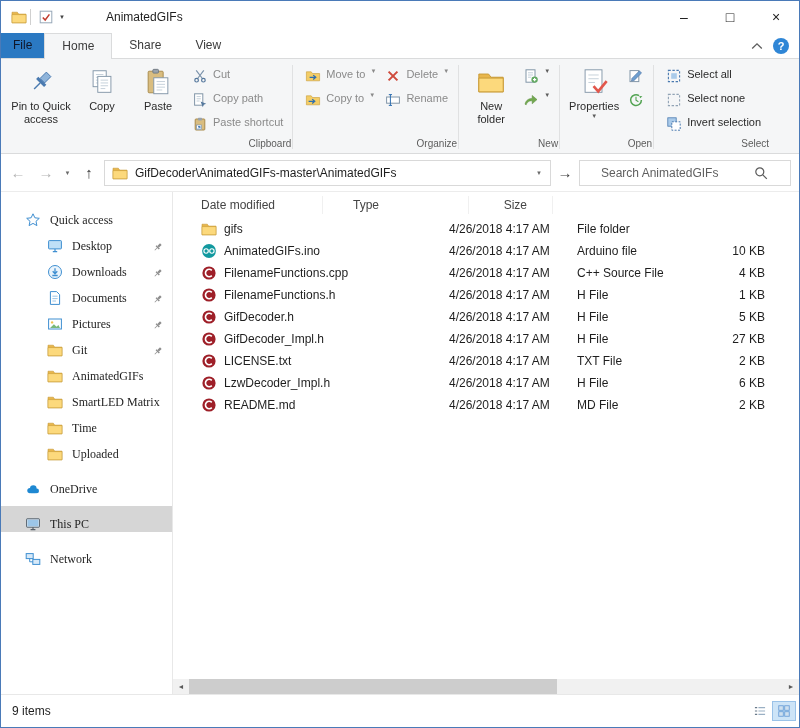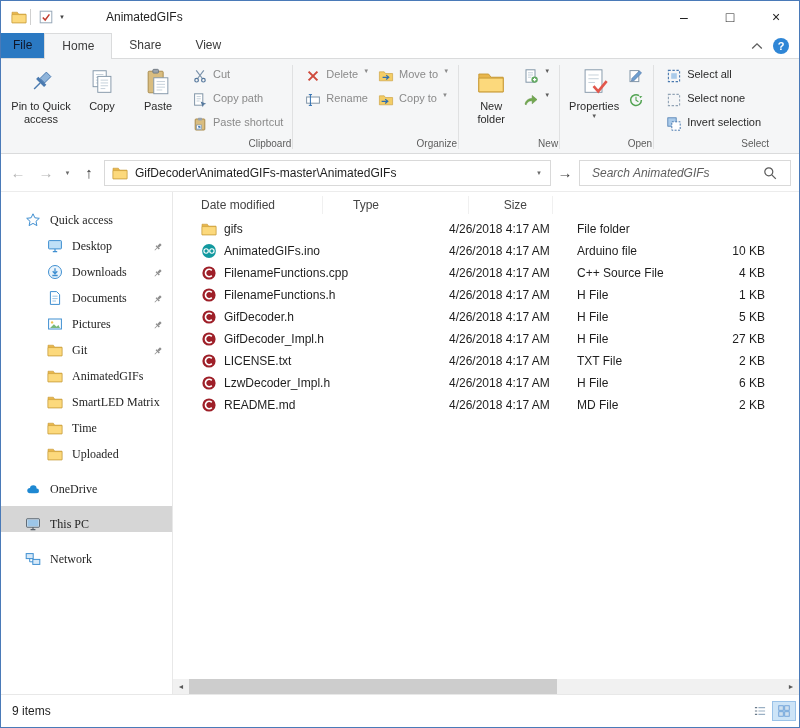--- a/index.html
+++ b/index.html
@@ -46,21 +46,21 @@
 
   
   .addressbar { height: 38px; flex: none; display: flex; align-items: center; padding: 6px 8px 6px 4px; gap: 2px; background: #fff; border-bottom: 1px solid #ececec; }
   .nav-btn { width: 26px; height: 24px; display: flex; align-items: center; justify-content: center; font-size: 15px; color: #3b3b3b; }
   .nav-btn.disabled { color: #b4b4b4; }
   .nav-btn.dd-btn { width: 13px; font-size: 6px; color: #6a6a6a; }
   .address-box { flex: 1; height: 26px; border: 1px solid #d9d9d9; display: flex; align-items: center; padding: 0 2px 0 7px; gap: 7px; background: #fff; }
   .address-box .path { flex: 1; white-space: nowrap; overflow: hidden; }
   .addr-dd { font-size: 6px; color: #6a6a6a; padding: 0 6px; }
   .go-btn { width: 24px; height: 24px; display: flex; align-items: center; justify-content: center; font-size: 15px; color: #3b3b3b; }
-  .search-box { width: 212px; height: 26px; border: 1px solid #d9d9d9; display: flex; align-items: center; padding: 0 12px; background: #fff; flex: none; font-style: italic; }
+  .search-box { width: 212px; height: 26px; border: 1px solid #d9d9d9; display: flex; align-items: center; padding: 0 21px; background: #fff; flex: none; }
   .search-box input { flex: 1; min-width: 0; border: none; outline: none; background: transparent; font: inherit; color: #1e1e1e; }
   .search-box input::placeholder { color: #5f5f5f; opacity: 1; }
 
   
   .main { flex: 1; display: flex; min-height: 0; }
   .sidebar { width: 172px; flex: none; border-right: 1px solid #e8e8e8; padding-top: 10px; overflow: hidden; }
   .sb-item { height: 26px; display: flex; align-items: flex-end; gap: 9px; padding-left: 24px; position: relative; white-space: nowrap; font-family: Liberation Serif, serif; }
   .sb-item.level1 { padding-left: 46px; }
   .sb-item.gap { margin-top: 9px; }
   .sb-item.selected { background: #d6d6d6; }
@@ -212,56 +212,56 @@
       <div class="rgroup-label">Clipboard</div>
     </div>
     <span class="vsep"></span>
 
     <div class="rgroup">
       <div class="rgroup-body">
         <div class="small-col">
           <div class="small-btn muted">
             <span class="icon">
                 <svg viewBox="0 0 16 16">
+                  <path d="M1.4 3.8h4.8l1.3 1.7h7.1v7.3H1.4z" fill="#f3cd66" stroke="#c79a36" stroke-width=".6"></path>
+                  <path d="M4.6 9.3h5.6M8.2 7.1l2.6 2.2-2.6 2.2" fill="none" stroke="#2f6fb0" stroke-width="1.2"></path>
+                </svg>
+              </span>
+            <span>Move to</span>
+            <span class="dd">▼</span>
+          </div>
+          <div class="small-btn muted">
+            <span class="icon">
+                <svg viewBox="0 0 16 16">
+                  <path d="M1.4 3.8h4.8l1.3 1.7h7.1v7.3H1.4z" fill="#f3cd66" stroke="#c79a36" stroke-width=".6"></path>
+                  <path d="M3.6 9.3h5.6M7.2 7.1l2.6 2.2-2.6 2.2" fill="none" stroke="#2f6fb0" stroke-width="1.2"></path>
+                </svg>
+              </span>
+            <span>Copy to</span>
+            <span class="dd">▼</span>
+          </div>
+        </div>
+        <div class="small-col">
+          <div class="small-btn muted">
+            <span class="icon">
+                <svg viewBox="0 0 16 16">
                   <path d="M3.6 3.6l8.8 8.8M12.4 3.6l-8.8 8.8" stroke="#cf4a3c" stroke-width="2"></path>
                 </svg>
               </span>
             <span>Delete</span>
             <span class="dd">▼</span>
           </div>
           <div class="small-btn muted">
             <span class="icon">
                 <svg viewBox="0 0 16 16">
                   <rect x="1.6" y="5" width="12.8" height="6.2" fill="#fff" stroke="#8296a8"></rect>
                   <path d="M5.4 2.6v10.8M3.8 2.6h3.2M3.8 13.4h3.2" stroke="#2f6fb0"></path>
                 </svg>
               </span>
             <span>Rename</span>
-          </div>
-        </div>
-        <div class="small-col">
-          <div class="small-btn muted">
-            <span class="icon">
-                <svg viewBox="0 0 16 16">
-                  <path d="M1.4 3.8h4.8l1.3 1.7h7.1v7.3H1.4z" fill="#f3cd66" stroke="#c79a36" stroke-width=".6"></path>
-                  <path d="M4.6 9.3h5.6M8.2 7.1l2.6 2.2-2.6 2.2" fill="none" stroke="#2f6fb0" stroke-width="1.2"></path>
-                </svg>
-              </span>
-            <span>Move to</span>
-            <span class="dd">▼</span>
-          </div>
-          <div class="small-btn muted">
-            <span class="icon">
-                <svg viewBox="0 0 16 16">
-                  <path d="M1.4 3.8h4.8l1.3 1.7h7.1v7.3H1.4z" fill="#f3cd66" stroke="#c79a36" stroke-width=".6"></path>
-                  <path d="M3.6 9.3h5.6M7.2 7.1l2.6 2.2-2.6 2.2" fill="none" stroke="#2f6fb0" stroke-width="1.2"></path>
-                </svg>
-              </span>
-            <span>Copy to</span>
-            <span class="dd">▼</span>
           </div>
         </div>
       </div>
       <div class="rgroup-label">Organize</div>
     </div>
     <span class="vsep"></span>
 
     <div class="rgroup">
       <div class="rgroup-body">
         <div class="big-btn w52">

